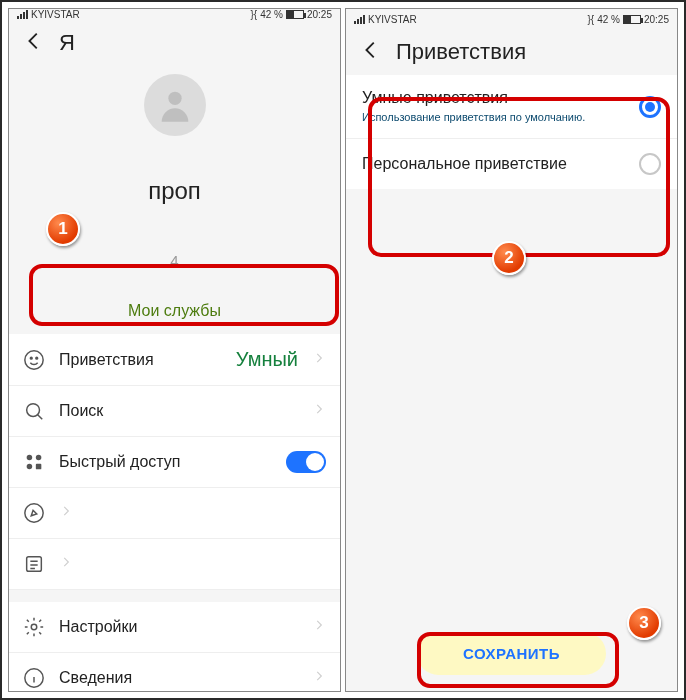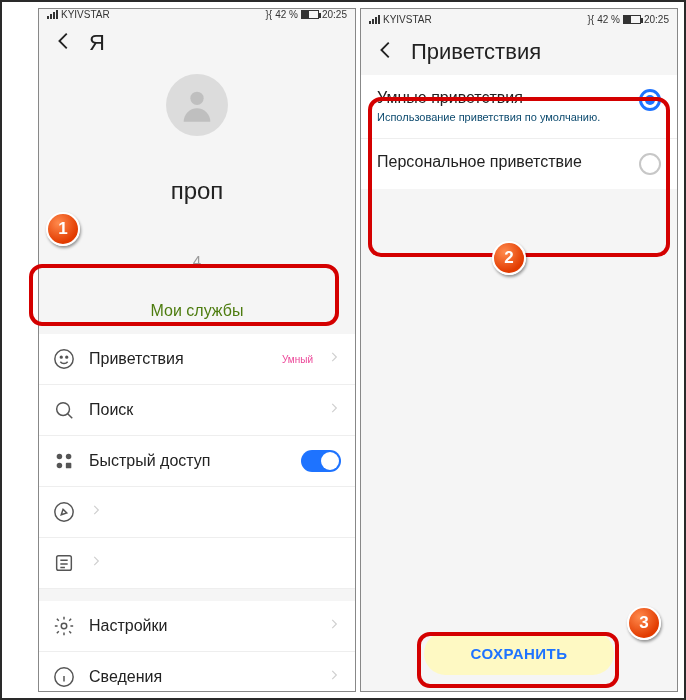--- a/index.html
+++ b/index.html
@@ -9,21 +9,20 @@
     width: 686px;
     height: 700px;
     position: relative;
     border: 2px solid #2a2a2a;
   }
   .screens {
     display: flex;
     gap: 4px;
     padding: 6px;
     height: 100%;
-    margin-left: 30px;
   }
   .screen {
     flex: 1;
     background: #f5f5f5;
     border: 1px solid #888;
     position: relative;
     overflow: hidden;
     display: flex;
     flex-direction: column;
   }
@@ -74,34 +73,34 @@
   .row {
     display:flex; align-items:center; gap:14px;
     padding: 14px 14px;
     border-bottom: 1px solid #eee;
     background:#fff;
   }
   .row .ico { width:22px; height:22px; display:flex; align-items:center; justify-content:center; flex:0 0 22px;}
   .row .ico svg{width:22px;height:22px;stroke:#555;stroke-width:1.6;fill:none;}
   .row .ico.fillsvg svg{fill:#555;stroke:none;}
   .row .lbl { flex:1; font-size:16px; color:#222;}
-  .row .val { font-size:10px; color:#ec4899;}
+  .row .val { font-size:20px; color:#15803d;}
   .row .chev svg{width:14px;height:14px;stroke:#cfcfcf;stroke-width:2;fill:none;}
   .gap { height:12px; background:#f5f5f5;}
   
   .toggle {
     width:40px;height:22px;border-radius:11px;background:#1e73ff;position:relative;
   }
   .toggle i{position:absolute;right:2px;top:2px;width:18px;height:18px;border-radius:50%;background:#fff;}
   
   .radio-card {
     background:#fff; margin:0;
   }
   .radio-row {
-    display:flex; align-items:flex-start; padding:14px 16px; gap:10px;
+    display:flex; align-items:center; padding:14px 16px; gap:10px;
     border-bottom:1px solid #eee;
   }
   .radio-row:last-child{border-bottom:none;}
   .radio-row .texts{flex:1;}
   .radio-row .ttl{font-size:16px;color:#222;font-weight:500;}
   .radio-row .sub{font-size:11px;color:#0c4a6e;margin-top:3px;line-height:1.3;}
   .radio { width:22px;height:22px;border-radius:50%;border:2px solid #c7c7c7;position:relative;flex:0 0 22px;}
   .radio.on{border-color:#1e73ff;border-width:3px;}
   .radio.on::after{content:"";position:absolute;inset:3px;border-radius:50%;background:#1e73ff;}
   

